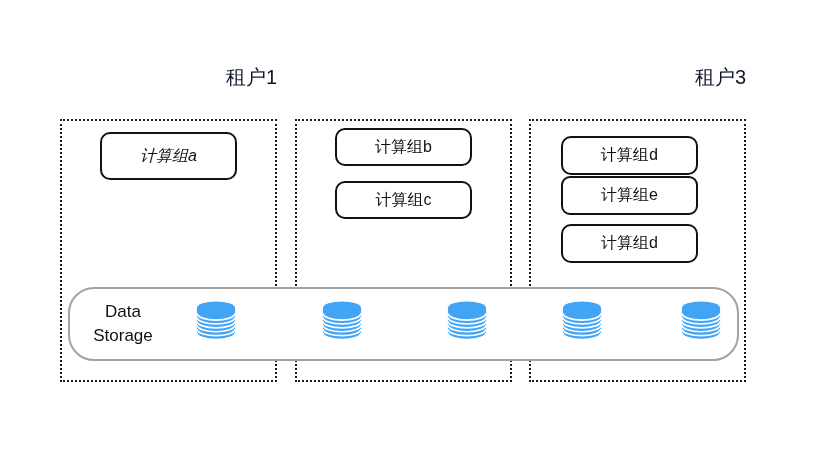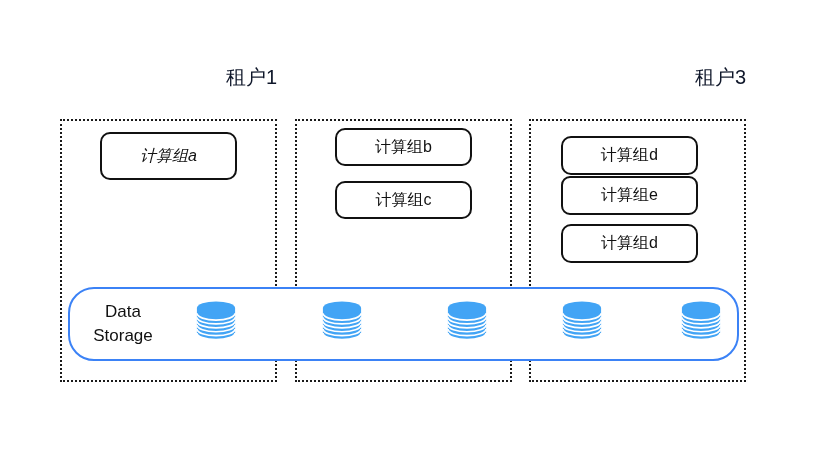--- a/index.html
+++ b/index.html
@@ -50,21 +50,21 @@
     color: #111111;
     z-index: 1;
   }
   .storage-box {
     position: absolute;
     left: 68px;
     top: 287px;
     width: 671px;
     height: 74px;
     box-sizing: border-box;
-    border: 2px solid #3b82f6;
+    border: 2px solid #a3a3a3;
     border-radius: 26px;
     background: #ffffff;
     z-index: 2;
   }
   .storage-label {
     position: absolute;
     left: 10px;
     top: 50%;
     transform: translateY(-50%);
     width: 86px;

